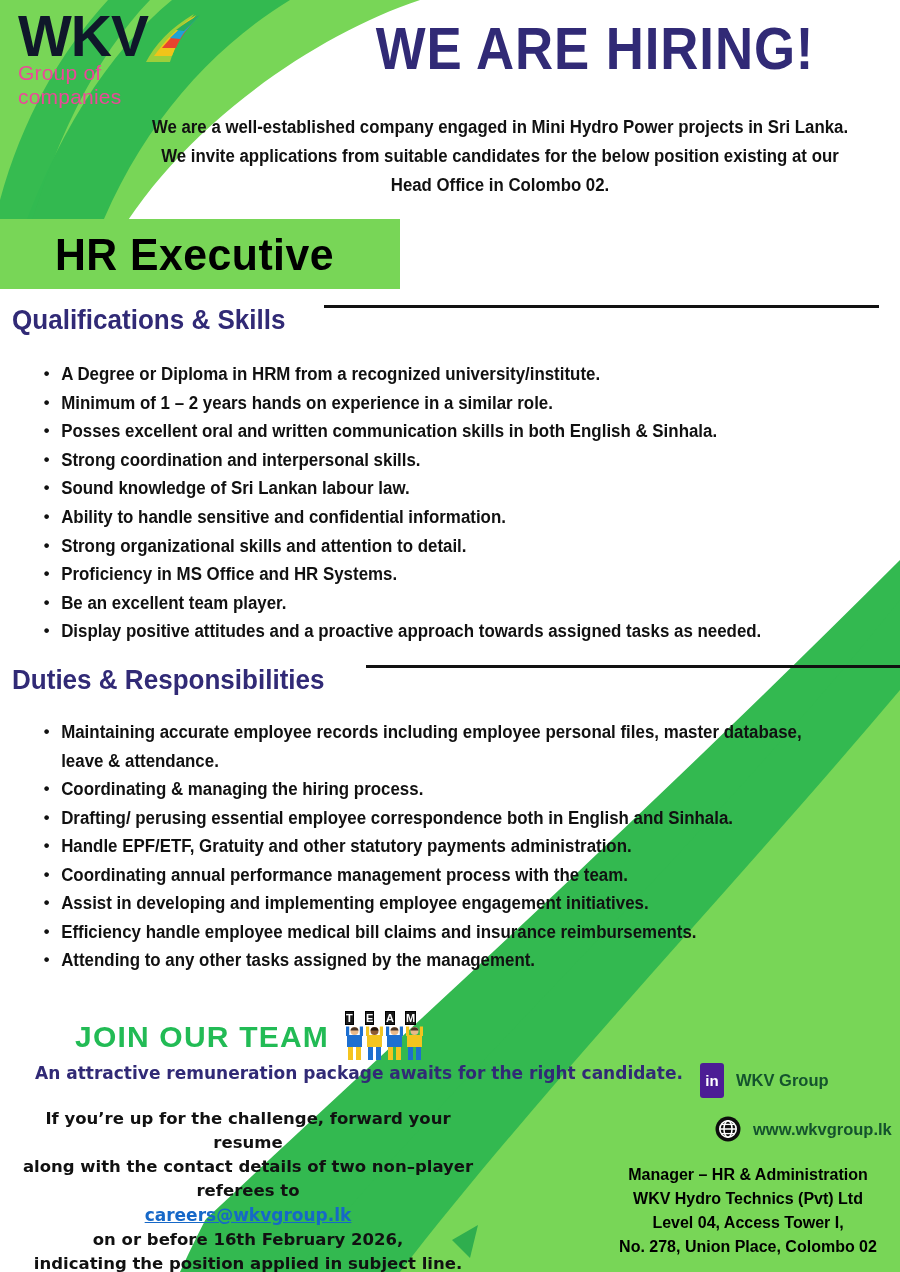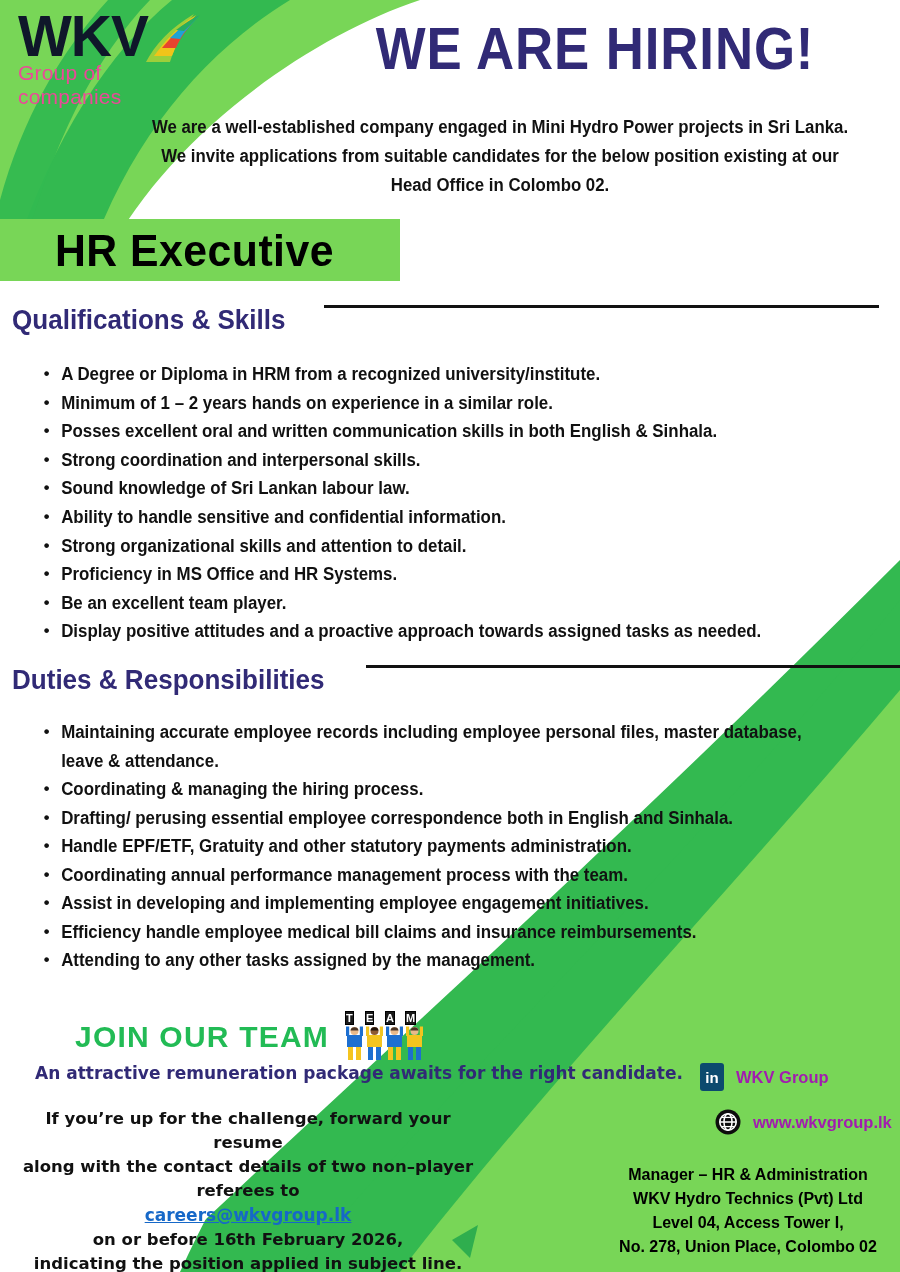--- a/index.html
+++ b/index.html
@@ -47,21 +47,21 @@
     text-align:center;
     font-family:"Liberation Sans Narrow","Liberation Sans", sans-serif;
     font-weight:bold;font-size:17.5px;line-height:29px;
     color:#111;
     transform:scaleX(0.96);transform-origin:center top;
     z-index:6;
   }
 
   
   .jobtitle-band{
-    position:absolute;left:0;top:219px;width:400px;height:62px;
+    position:absolute;left:0;top:219px;width:400px;height:70px;
     background:#78D657;
     z-index:5;
     display:flex;align-items:center;
   }
   .jobtitle-text{
     font-family:"Liberation Sans Narrow","Liberation Sans", sans-serif;
     font-weight:bold;font-size:45px;line-height:45px;color:#000;
     margin-left:55px;letter-spacing:0.5px;
     transform:scaleX(0.95);transform-origin:left center;
   }
@@ -140,25 +140,25 @@
   .apply .email{
     color:#1668c8;text-decoration:underline;display:inline-block;
     font-size:17px;
   }
 
   
   .social{position:absolute;left:700px;top:1063px;z-index:8;}
   .social-row{display:flex;align-items:center;margin-bottom:18px;}
   .social-row .label{
     font-family:"Liberation Sans", sans-serif;
-    font-weight:bold;font-size:16.5px;color:#a21caf;margin-left:12px;
+    font-weight:bold;font-size:16.5px;color:#14532d;margin-left:12px;
     white-space:nowrap;
   }
   .li-icon{
-    width:24px;height:28px;background:#0c4a6e;border-radius:3px;
+    width:24px;height:35px;background:#4c1d95;border-radius:3px;
     display:flex;align-items:center;justify-content:center;
     font-family:"Liberation Sans", sans-serif;font-weight:bold;
     font-size:15px;color:#fff;line-height:1;
   }
   .globe-icon{width:26px;height:26px;}
   .social-row.web{margin-left:15px;}
 
   .addr{
     position:absolute;left:600px;top:1163px;width:296px;
     text-align:center;z-index:8;

